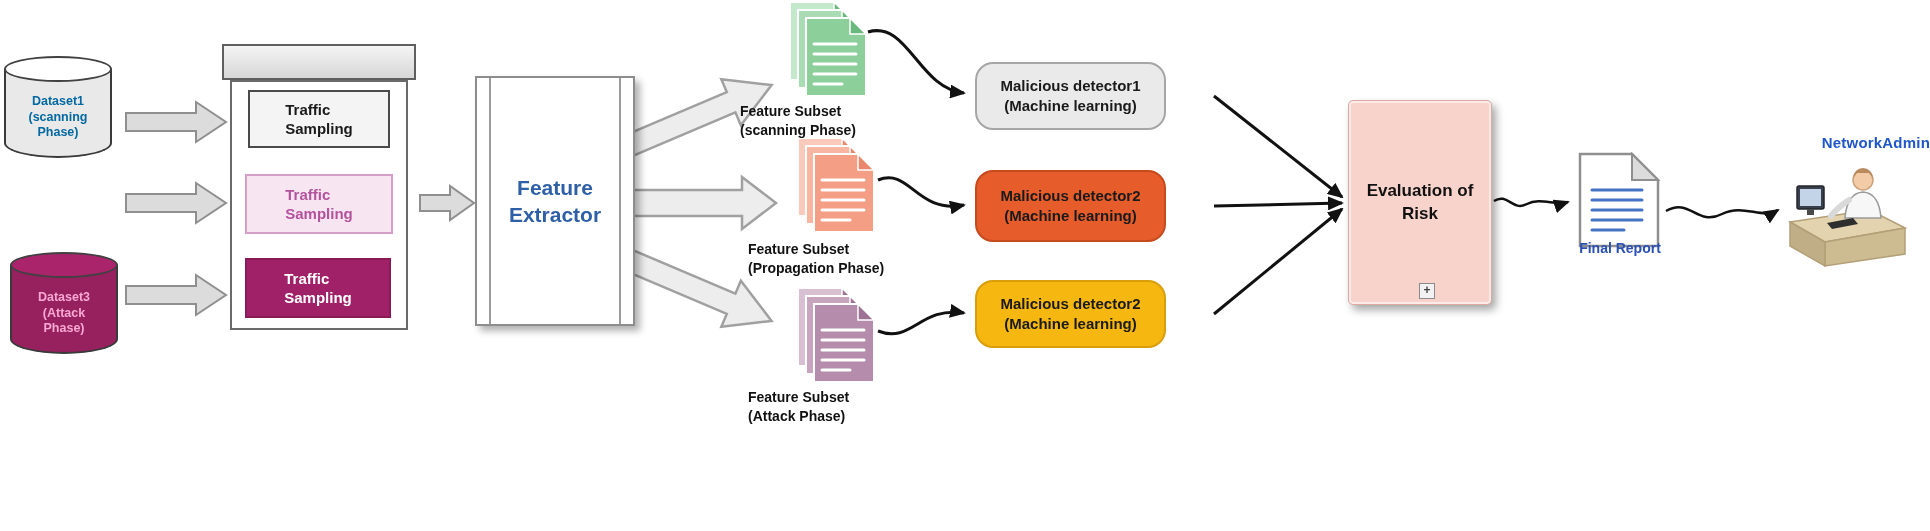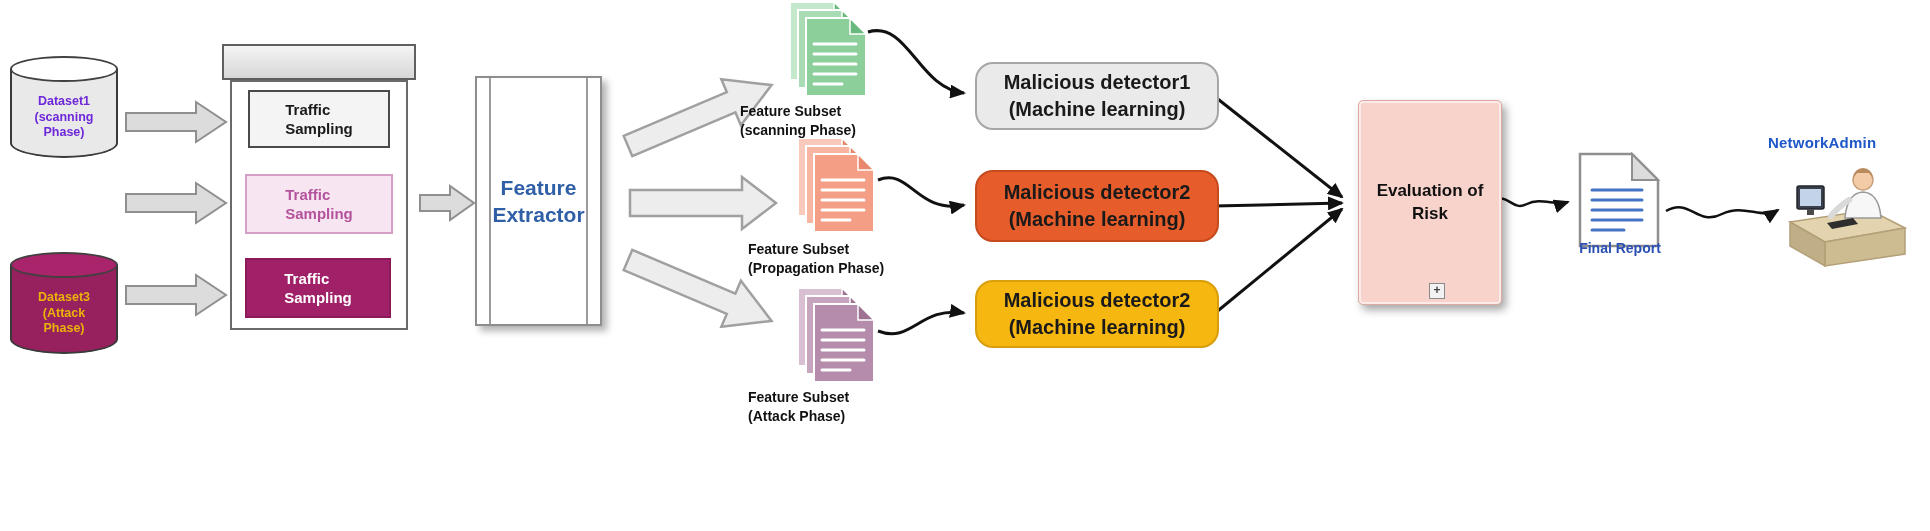--- a/index.html
+++ b/index.html
@@ -21,55 +21,55 @@
   
   .panel-lid { position:absolute; left:222px; top:44px; width:194px; height:36px; z-index:2;
                background:linear-gradient(#f4f4f4,#d7d7d7); border:2px solid #5f5f5f; }
   .panel-body { position:absolute; left:230px; top:80px; width:178px; height:250px; z-index:2;
                 background:#ffffff; border:2px solid #6a6a6a; }
   .samp-box { position:absolute; z-index:3; border:2px solid; display:flex; align-items:center;
               justify-content:center; font-weight:bold; font-size:15px; white-space:pre-line;
               line-height:1.3; }
 
   
-  .fe-box { position:absolute; left:475px; top:76px; width:127px; height:250px; z-index:2;
+  .fe-box { position:absolute; left:475px; top:76px; width:160px; height:250px; z-index:2;
             background:#ffffff; border:2px solid #8d8d8d; box-shadow:5px 5px 7px rgba(0,0,0,.3); }
   .fe-inner { position:absolute; top:0; bottom:0; left:12px; right:12px;
               border-left:2px solid #9b9b9b; border-right:2px solid #9b9b9b; }
   .fe-text { position:absolute; inset:0; display:flex; align-items:center; justify-content:center;
              font-weight:bold; font-size:21px; white-space:pre-line; text-align:center; line-height:1.3; }
 
   
   .doc-stack { position:absolute; z-index:2; }
   .doc-stack .pg { stroke:#ffffff; stroke-width:2; }
   .doc-stack .back  .pg { fill:var(--back); }
   .doc-stack .mid   .pg { fill:var(--mid); }
   .doc-stack .front .pg { fill:var(--front); }
   .doc-stack .fold { fill:var(--fold); stroke:#ffffff; stroke-width:1.5; }
   .doc-lines line { stroke:#ffffff; stroke-width:3; stroke-linecap:round; }
   .subset-label { position:absolute; z-index:2; font-weight:bold; font-size:14px; text-align:left;
                   white-space:pre-line; line-height:1.35; color:#111; }
 
   
-  .detector { position:absolute; width:244px; z-index:2; border:2px solid; border-radius:18px;
+  .detector { position:absolute; width:191px; z-index:2; border:2px solid; border-radius:18px;
               display:flex; align-items:center; justify-content:center; font-weight:bold;
-              font-size:20px; white-space:pre-line; text-align:center; line-height:1.35; }
+              font-size:15px; white-space:pre-line; text-align:center; line-height:1.35; }
 
   
   .eval-box { position:absolute; left:1348px; top:100px; width:144px; height:205px; z-index:2;
               border:1px solid #dcaaa1; border-radius:5px;
               box-shadow:4px 5px 8px rgba(0,0,0,.35), inset 0 0 0 2px rgba(255,255,255,.55);
               display:flex; align-items:center; justify-content:center; font-weight:bold;
-              font-size:17px; text-align:center; white-space:pre-line; line-height:1.35;margin-left:10px; }
+              font-size:17px; text-align:center; white-space:pre-line; line-height:1.35; }
   .eval-plus { position:absolute; left:55%; transform:translateX(-50%); bottom:5px; width:16px;
                height:16px; border:1px solid #8a8a8a; background:#f2f2f2; font-size:12px;
                line-height:13px; text-align:center; font-weight:bold; color:#444; }
 
   .report-label { position:absolute; z-index:2; font-weight:bold; font-size:14px; text-align:center; }
-  .admin-label  { position:absolute; z-index:2; font-weight:bold; font-size:15px; text-align:left;
+  .admin-label  { position:absolute; z-index:2; font-weight:bold; font-size:15px; text-align:right;
                   letter-spacing:.2px; }
 </style>
 </head>
 <body>
 
 <div class="canvas">
 
   <svg class="overlay" width="1930" height="531" viewBox="0 0 1930 531">
     <defs>
       <marker id="ah" markerUnits="userSpaceOnUse" markerWidth="16" markerHeight="14" refX="14" refY="7" orient="auto">
@@ -97,29 +97,29 @@
 
     <path d="M1214,96 L1342,197" fill="none" stroke="#111" stroke-width="3" marker-end="url(#ah)"></path>
     <path d="M1214,206 L1342,203" fill="none" stroke="#111" stroke-width="3" marker-end="url(#ah)"></path>
     <path d="M1214,314 L1342,209" fill="none" stroke="#111" stroke-width="3" marker-end="url(#ah)"></path>
 
     <path d="M1494,201 C1508,192 1512,212 1527,204 C1540,197 1556,206 1568,202" fill="none" stroke="#111" stroke-width="2.5" marker-end="url(#ah)"></path>
 
     <path d="M1666,211 C1690,197 1697,227 1722,214 C1744,203 1762,220 1778,210" fill="none" stroke="#111" stroke-width="2.5" marker-end="url(#ah)"></path>
   </svg>
 
-  <div class="cylinder" style="left: 10px; top: 56px; --fill: #e9e9e9; color: #6d28d9;">
+  <div class="cylinder" style="left: 4px; top: 56px; --fill: #e9e9e9; color: #0369a1;">
     <div class="cyl-top"></div>
     <div class="cyl-body">
       <span class="cyl-text">Dataset1
 (scanning
 Phase)</span>
     </div>
   </div>
-  <div class="cylinder" style="left: 10px; top: 252px; --fill: #97205f; color: #eab308;">
+  <div class="cylinder" style="left: 10px; top: 252px; --fill: #97205f; color: #f9a8d4;">
     <div class="cyl-top"></div>
     <div class="cyl-body">
       <span class="cyl-text">Dataset3
 (Attack
 Phase)</span>
     </div>
   </div>
 
   <div class="panel-lid"></div>
   <div class="panel-body"></div>

